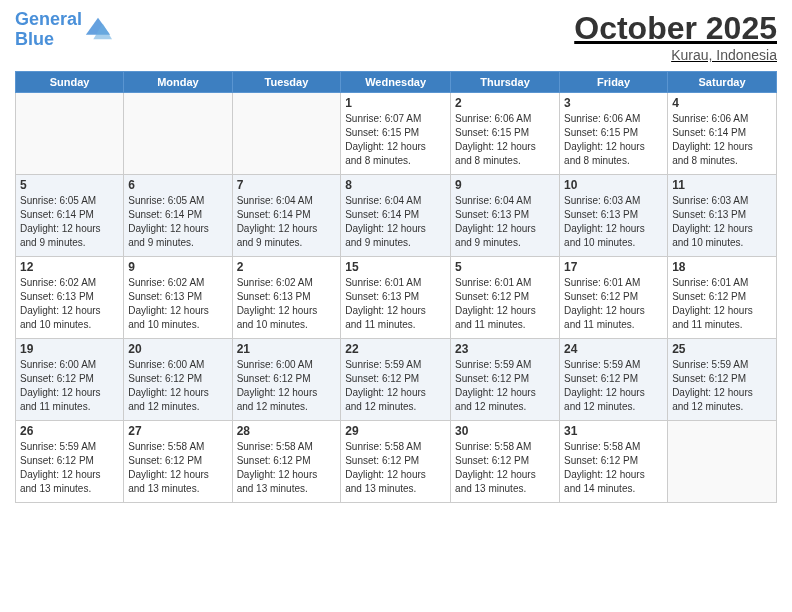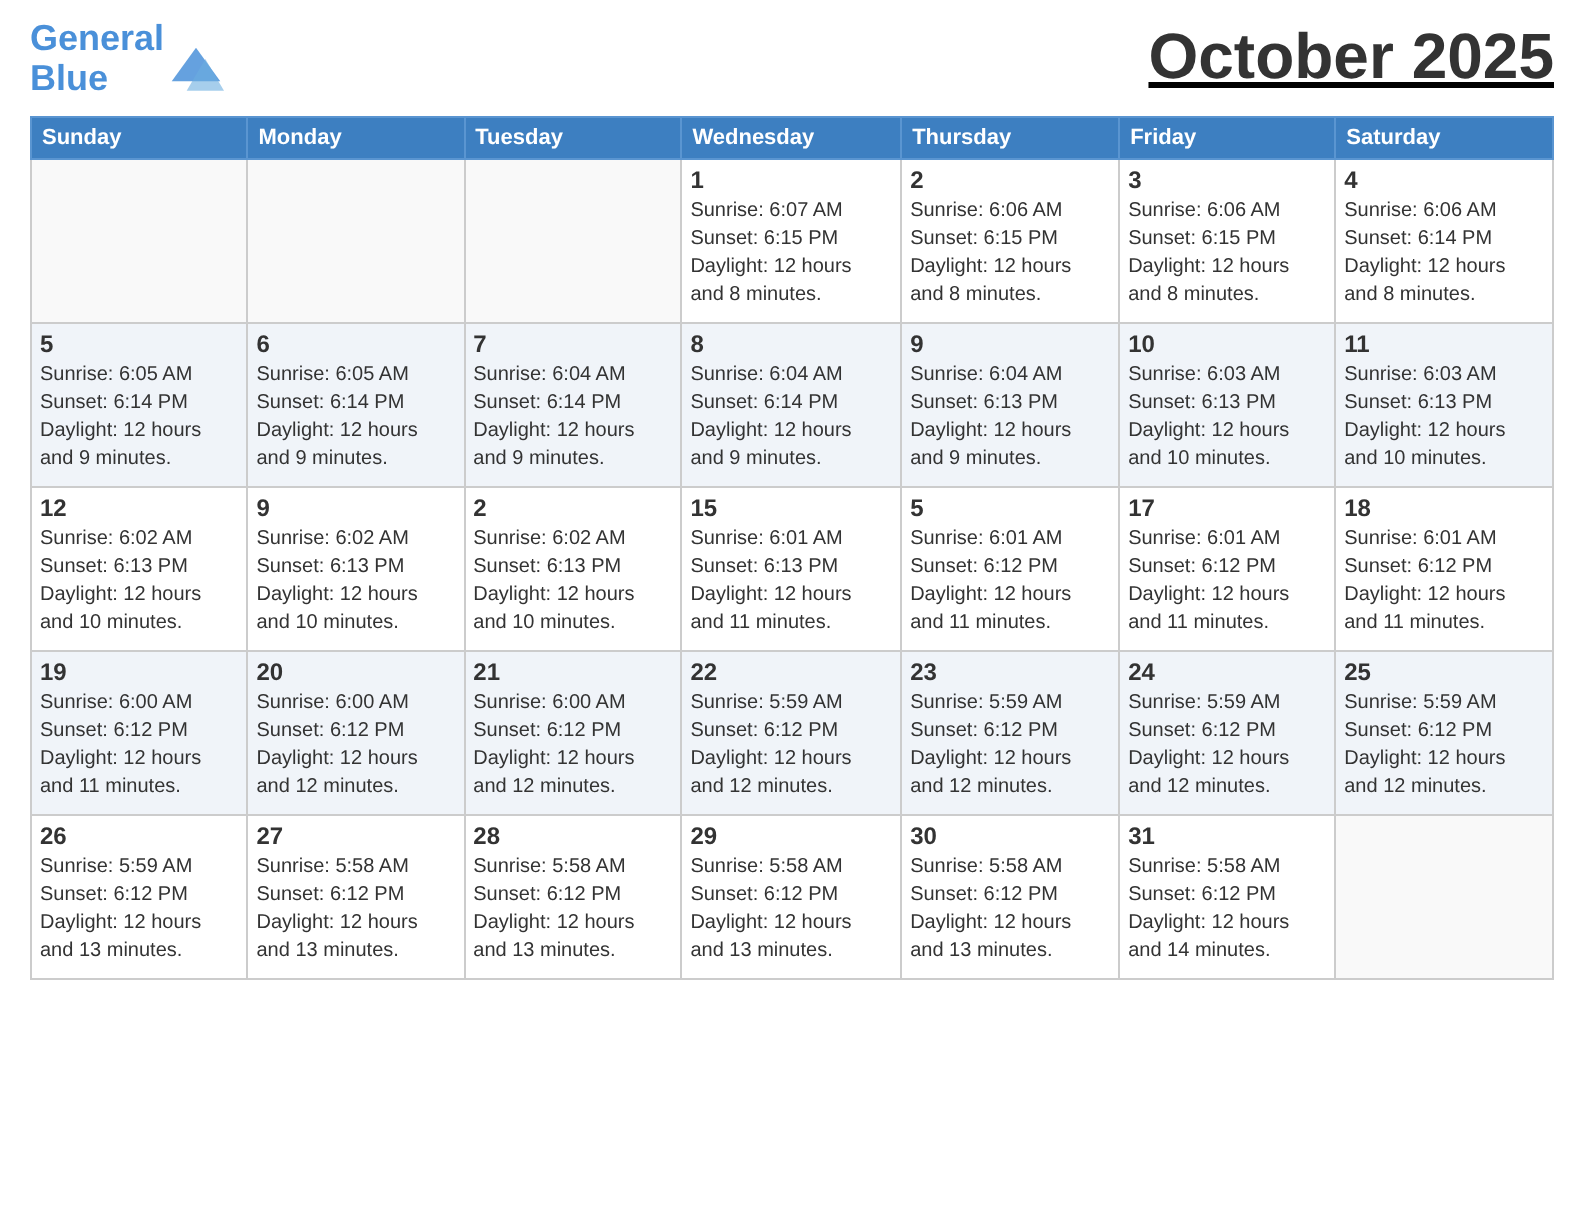--- a/index.html
+++ b/index.html
@@ -57,21 +57,21 @@
       width: 100%;
       border-collapse: collapse;
       border: 1px solid #ccc;
     }
     .calendar th {
       background: #3d7fc1;
       color: #fff;
       font-size: 11px;
       font-weight: bold;
       padding: 4px 5px;
-      text-align: left;
+      text-align: center;
       border: 1px solid #5a95d1;
     }
     .calendar td {
       vertical-align: top;
       border: 1px solid #ccc;
       padding: 3px 4px;
       width: 113px;
       background: #fff;
       font-size: 9px;
       color: #333;
@@ -95,34 +95,35 @@
       background: #f9f9f9 !important;
     }
   </style>
 </head>
 <body>
 <div class="page">
 
   <div class="header">
     <div class="logo">
       <div>
-        <div style="display:flex;align-items:flex-end;">
+        <div style="display:flex;align-items:center;">
           <span class="logo-text">
             <span>General</span><br>
             <span style="color:#4a90d9;">Blue</span>
           </span>
           <svg class="logo-icon" viewBox="0 0 30 30" xmlns="http://www.w3.org/2000/svg">
             <polygon points="15,2 28,20 2,20" fill="#4a90d9" opacity="0.85"></polygon>
             <polygon points="20,8 30,25 10,25" fill="#6aade0" opacity="0.6"></polygon>
           </svg>
         </div>
       </div>
     </div>
     <div class="title-block">
       <div class="month-title">October 2025</div>
+      <div class="subtitle">Kurau, Indonesia</div>
     </div>
   </div>
 
   <table class="calendar">
     <thead>
       <tr>
       <th>Sunday</th>
           <th>Monday</th>
           <th>Tuesday</th>
           <th>Wednesday</th>

